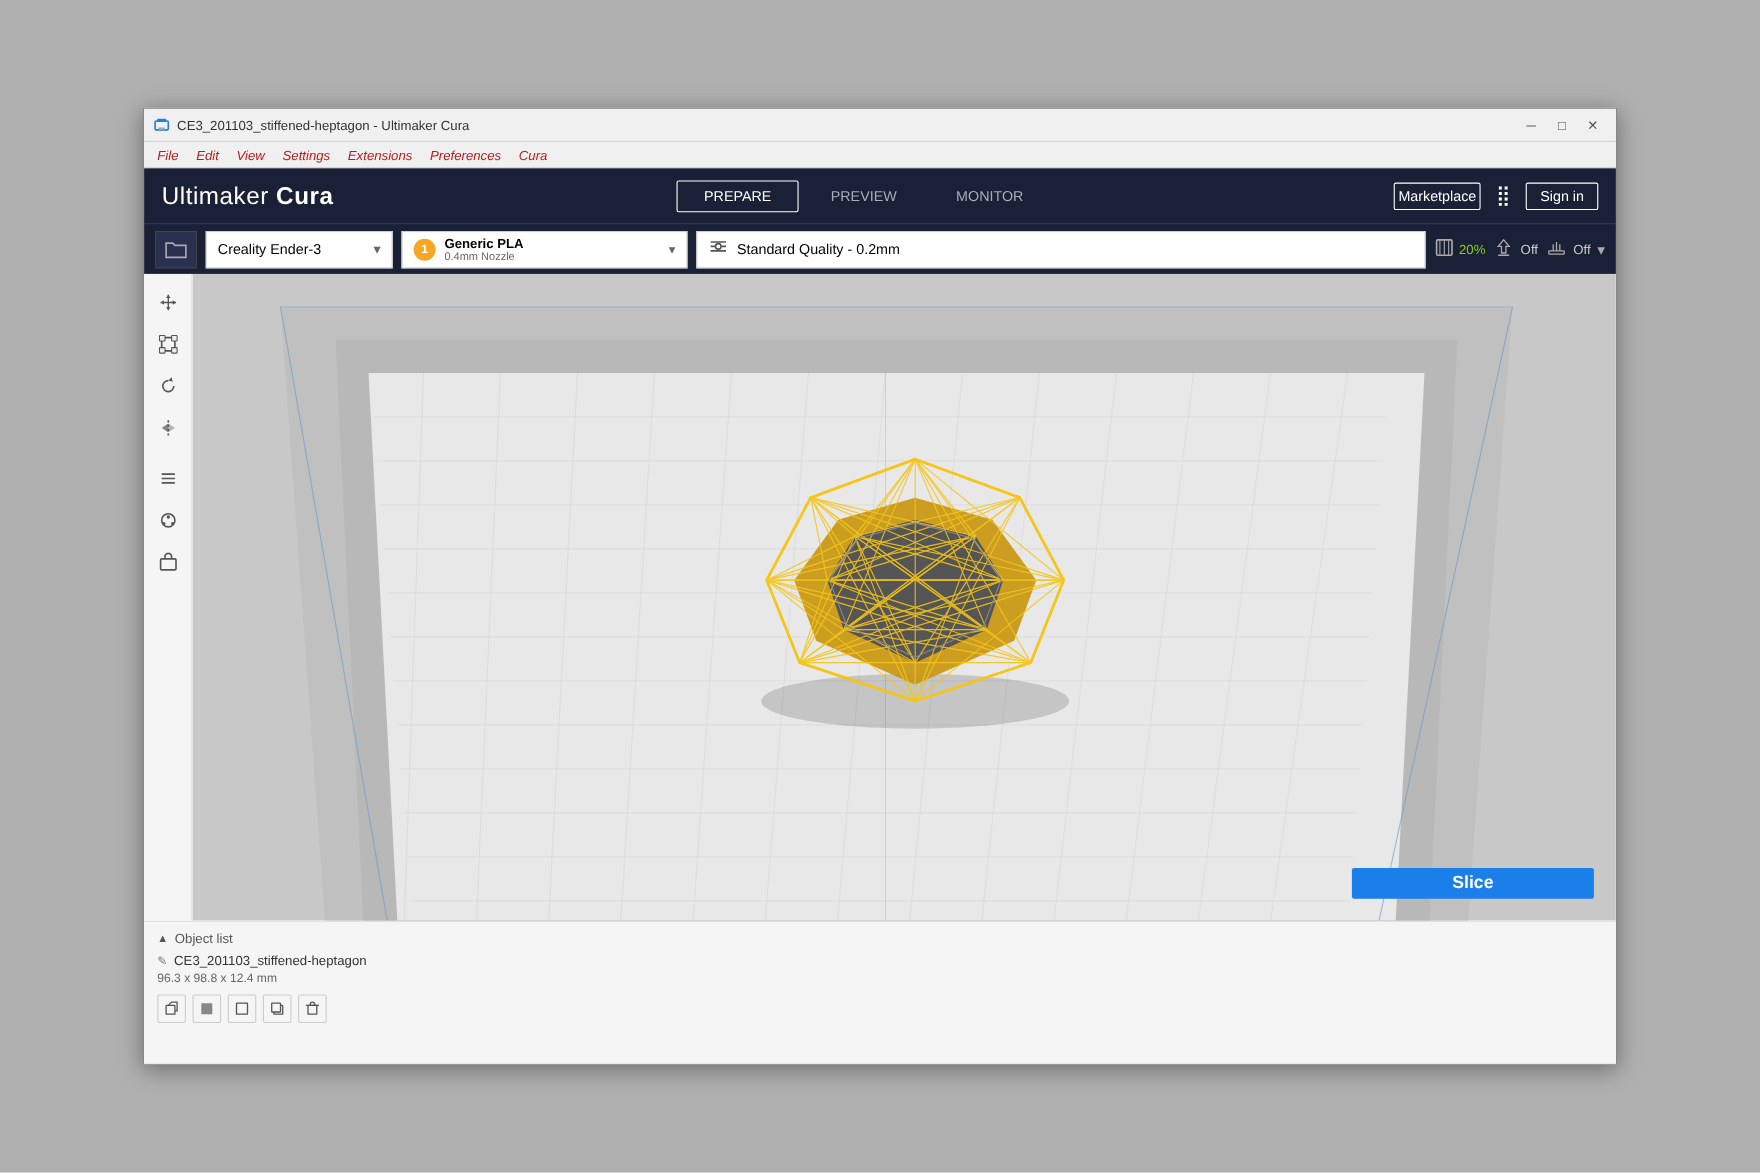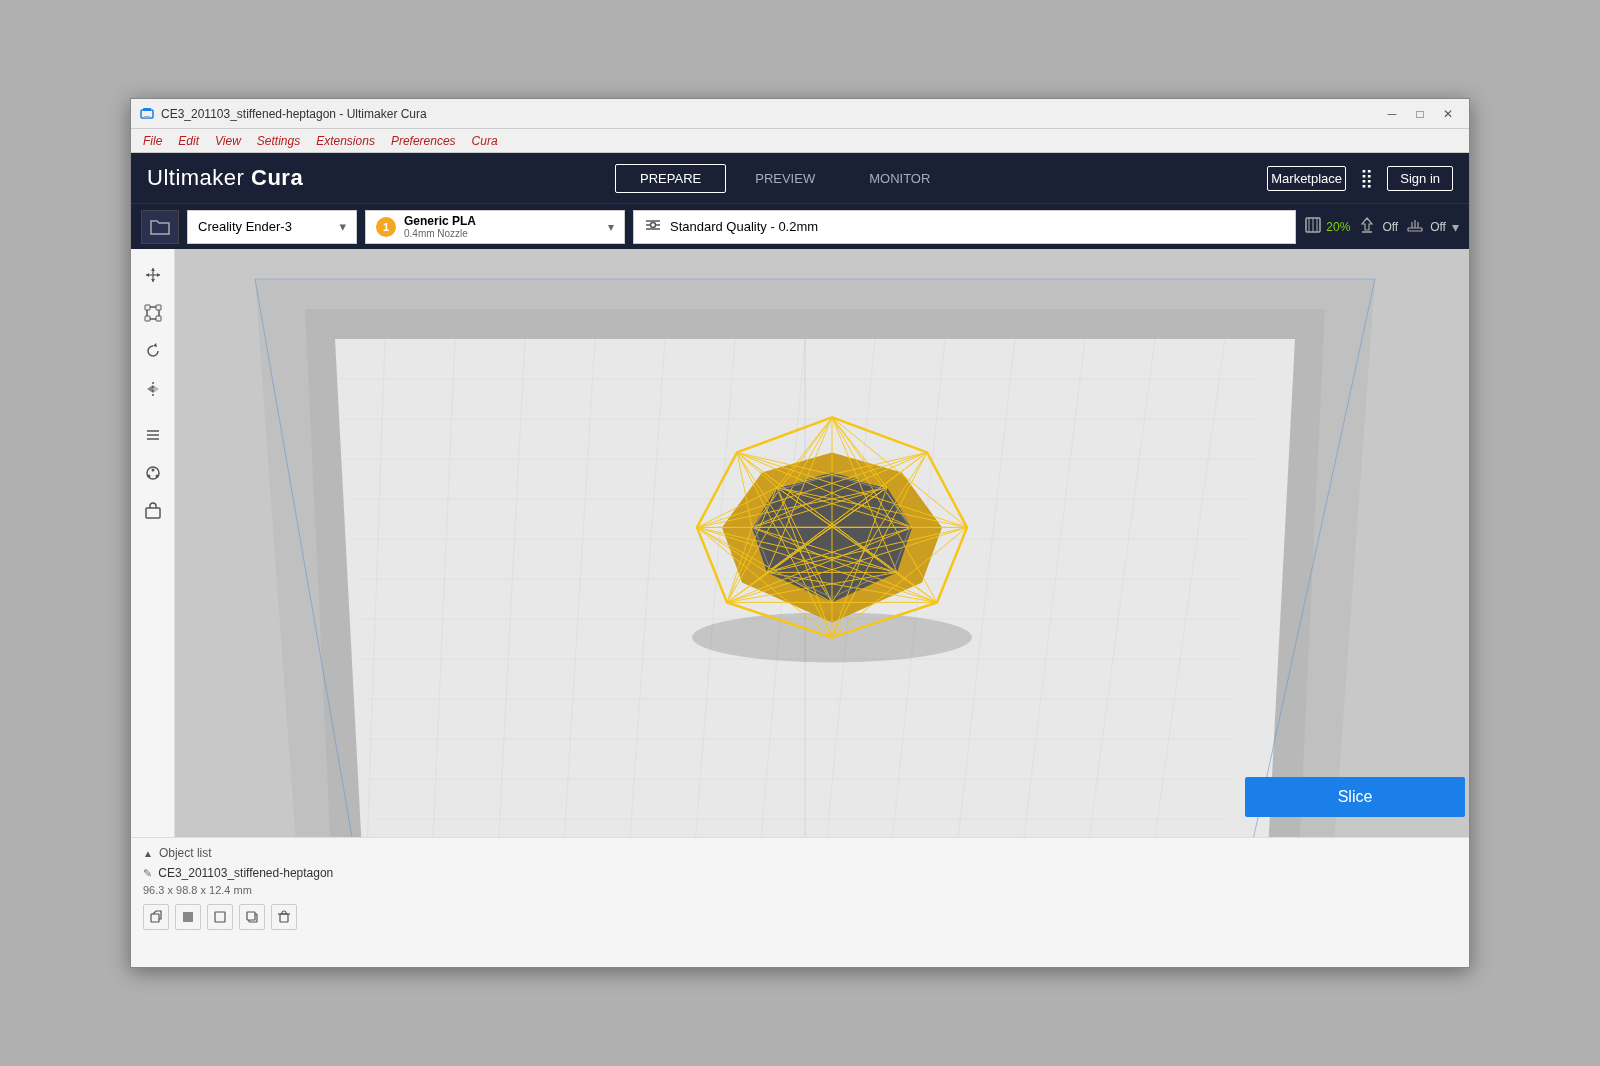--- a/index.html
+++ b/index.html
@@ -327,28 +327,28 @@
       justify-content: center;
       font-size: 13px;
       color: #555;
       border-radius: 2px;
     }
 
     
     #slice-btn {
       position: absolute;
       bottom: 20px;
-      right: 4px;
+      right: 20px;
       width: 220px;
-      height: 40px;
+      height: 28px;
       background: #1a7fe8;
       color: #fff;
       border: none;
       font-size: 16px;
-      font-weight: 400;
+      font-weight: 700;
       cursor: pointer;
       border-radius: 2px;
     }
 
     
     #model-container {
       position: absolute;
       top: 50%;
       left: 50%;
       transform: translate(-50%, -52%);

